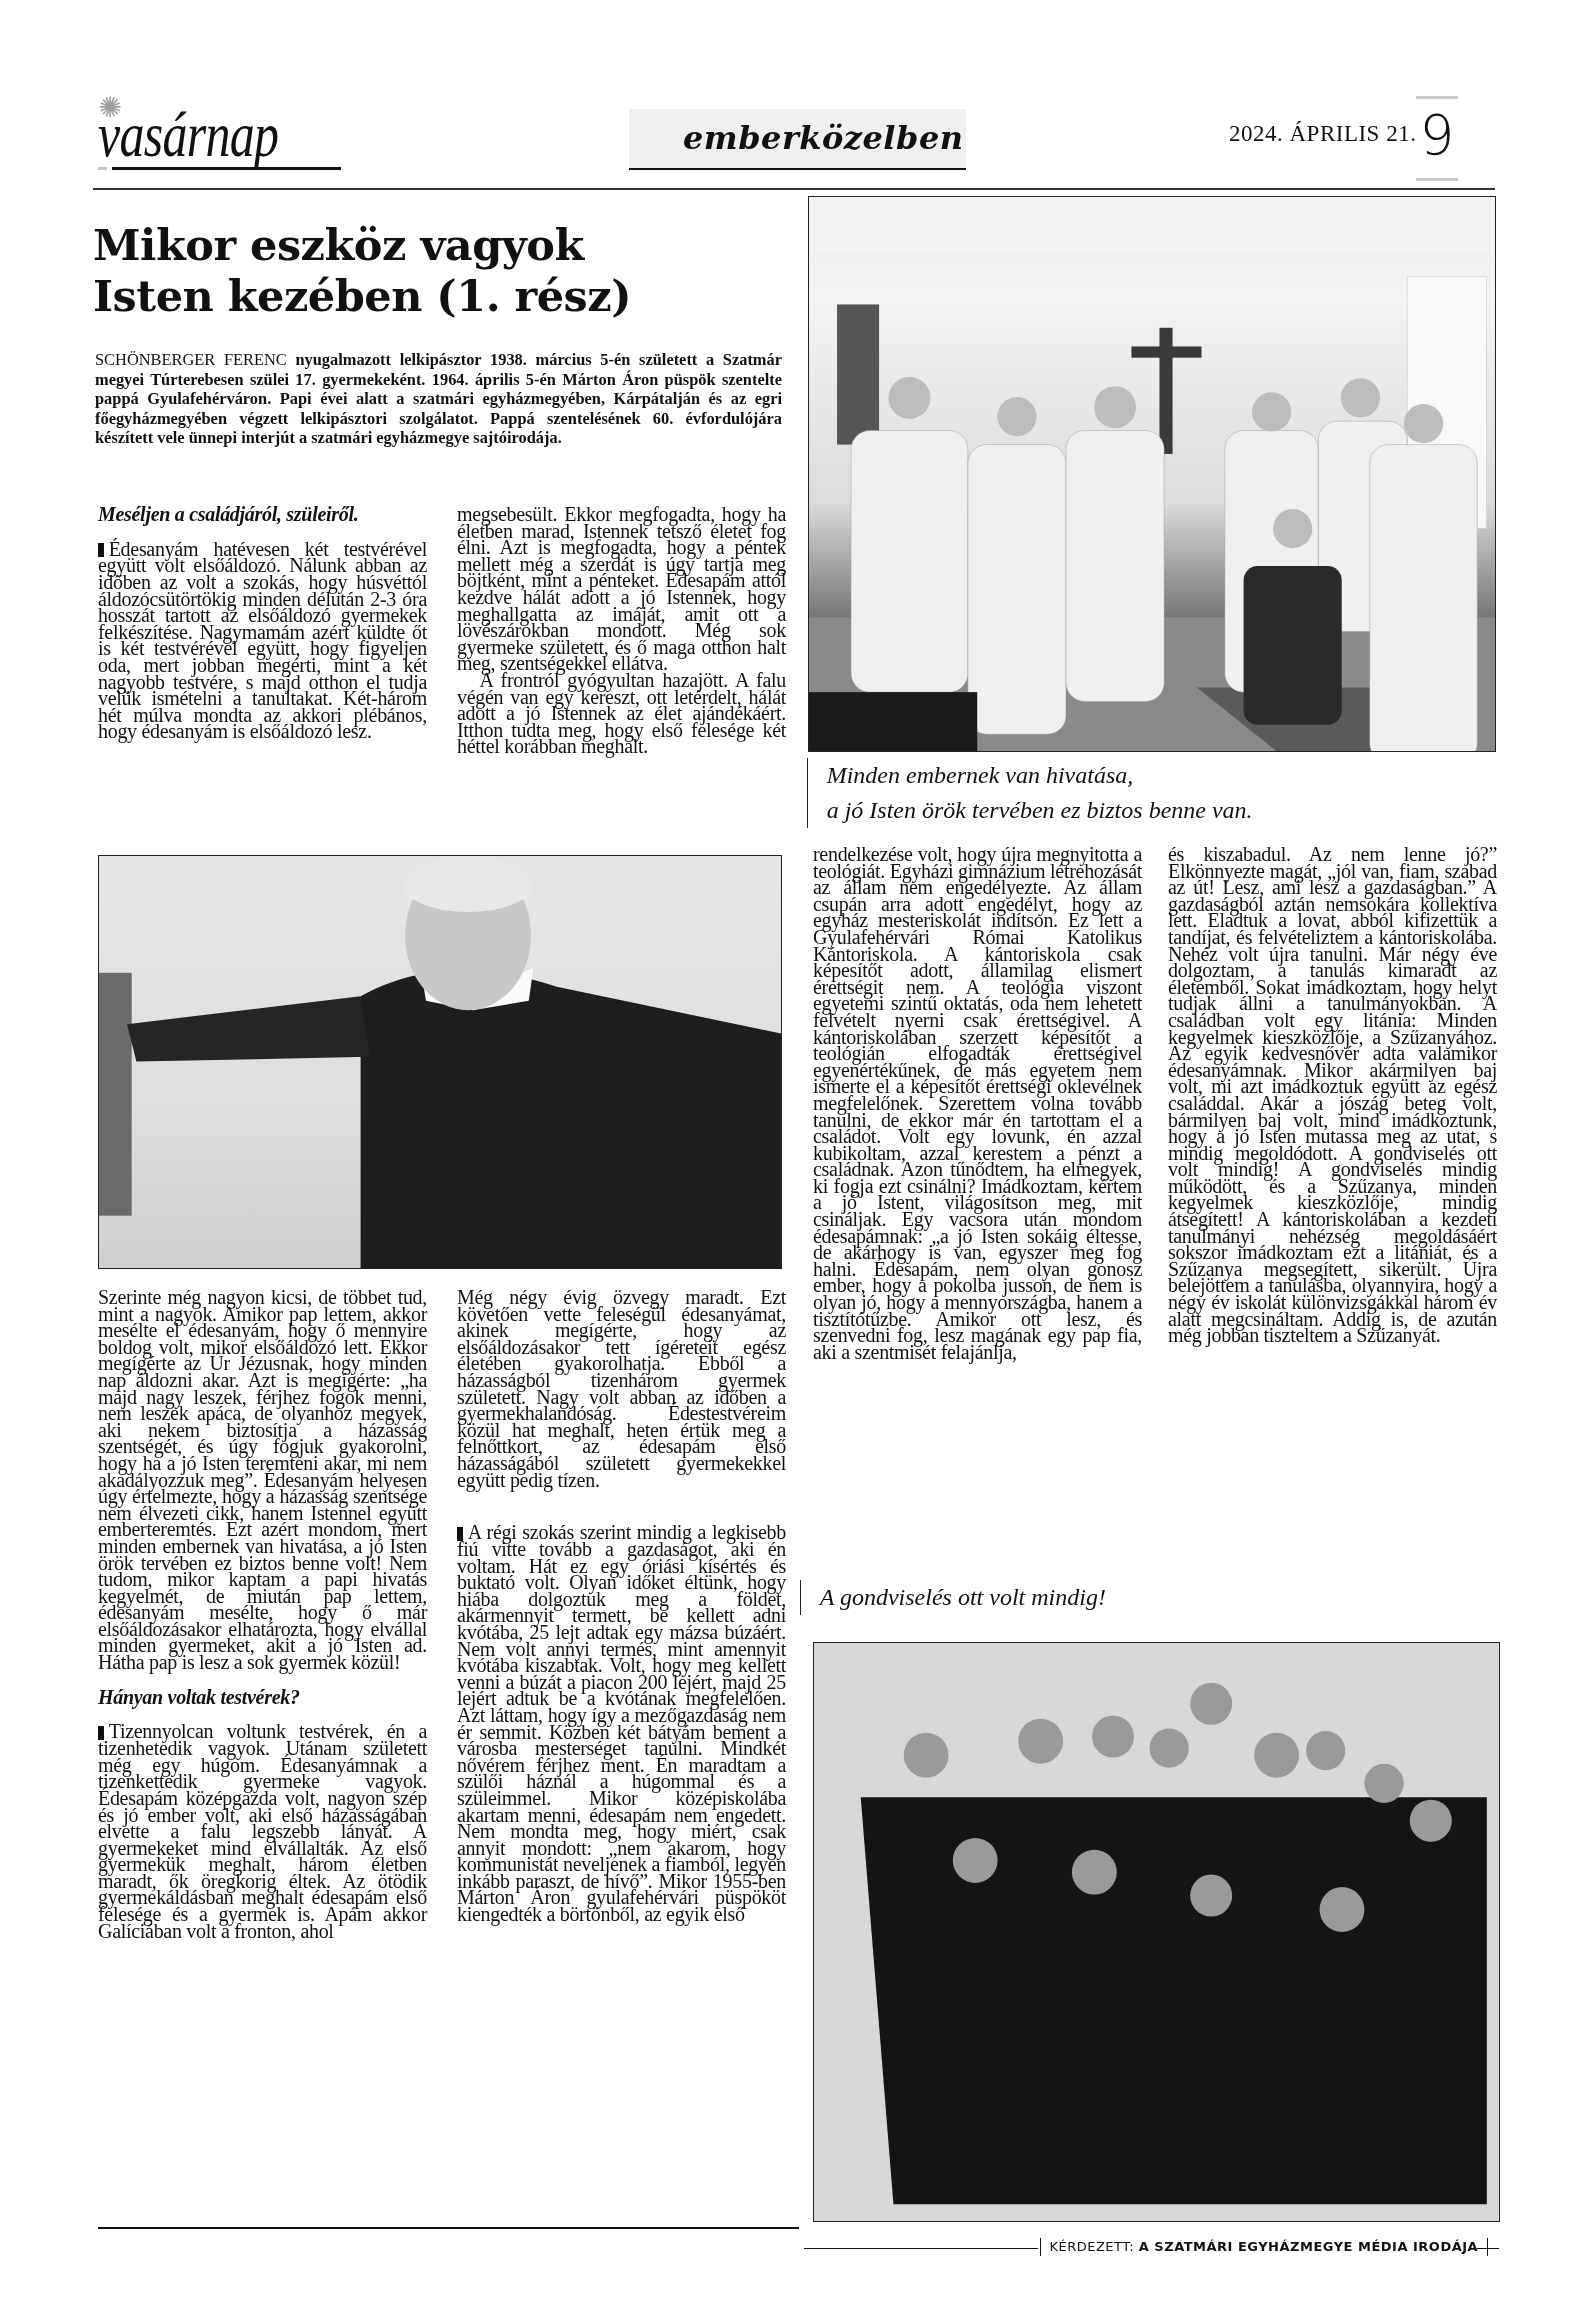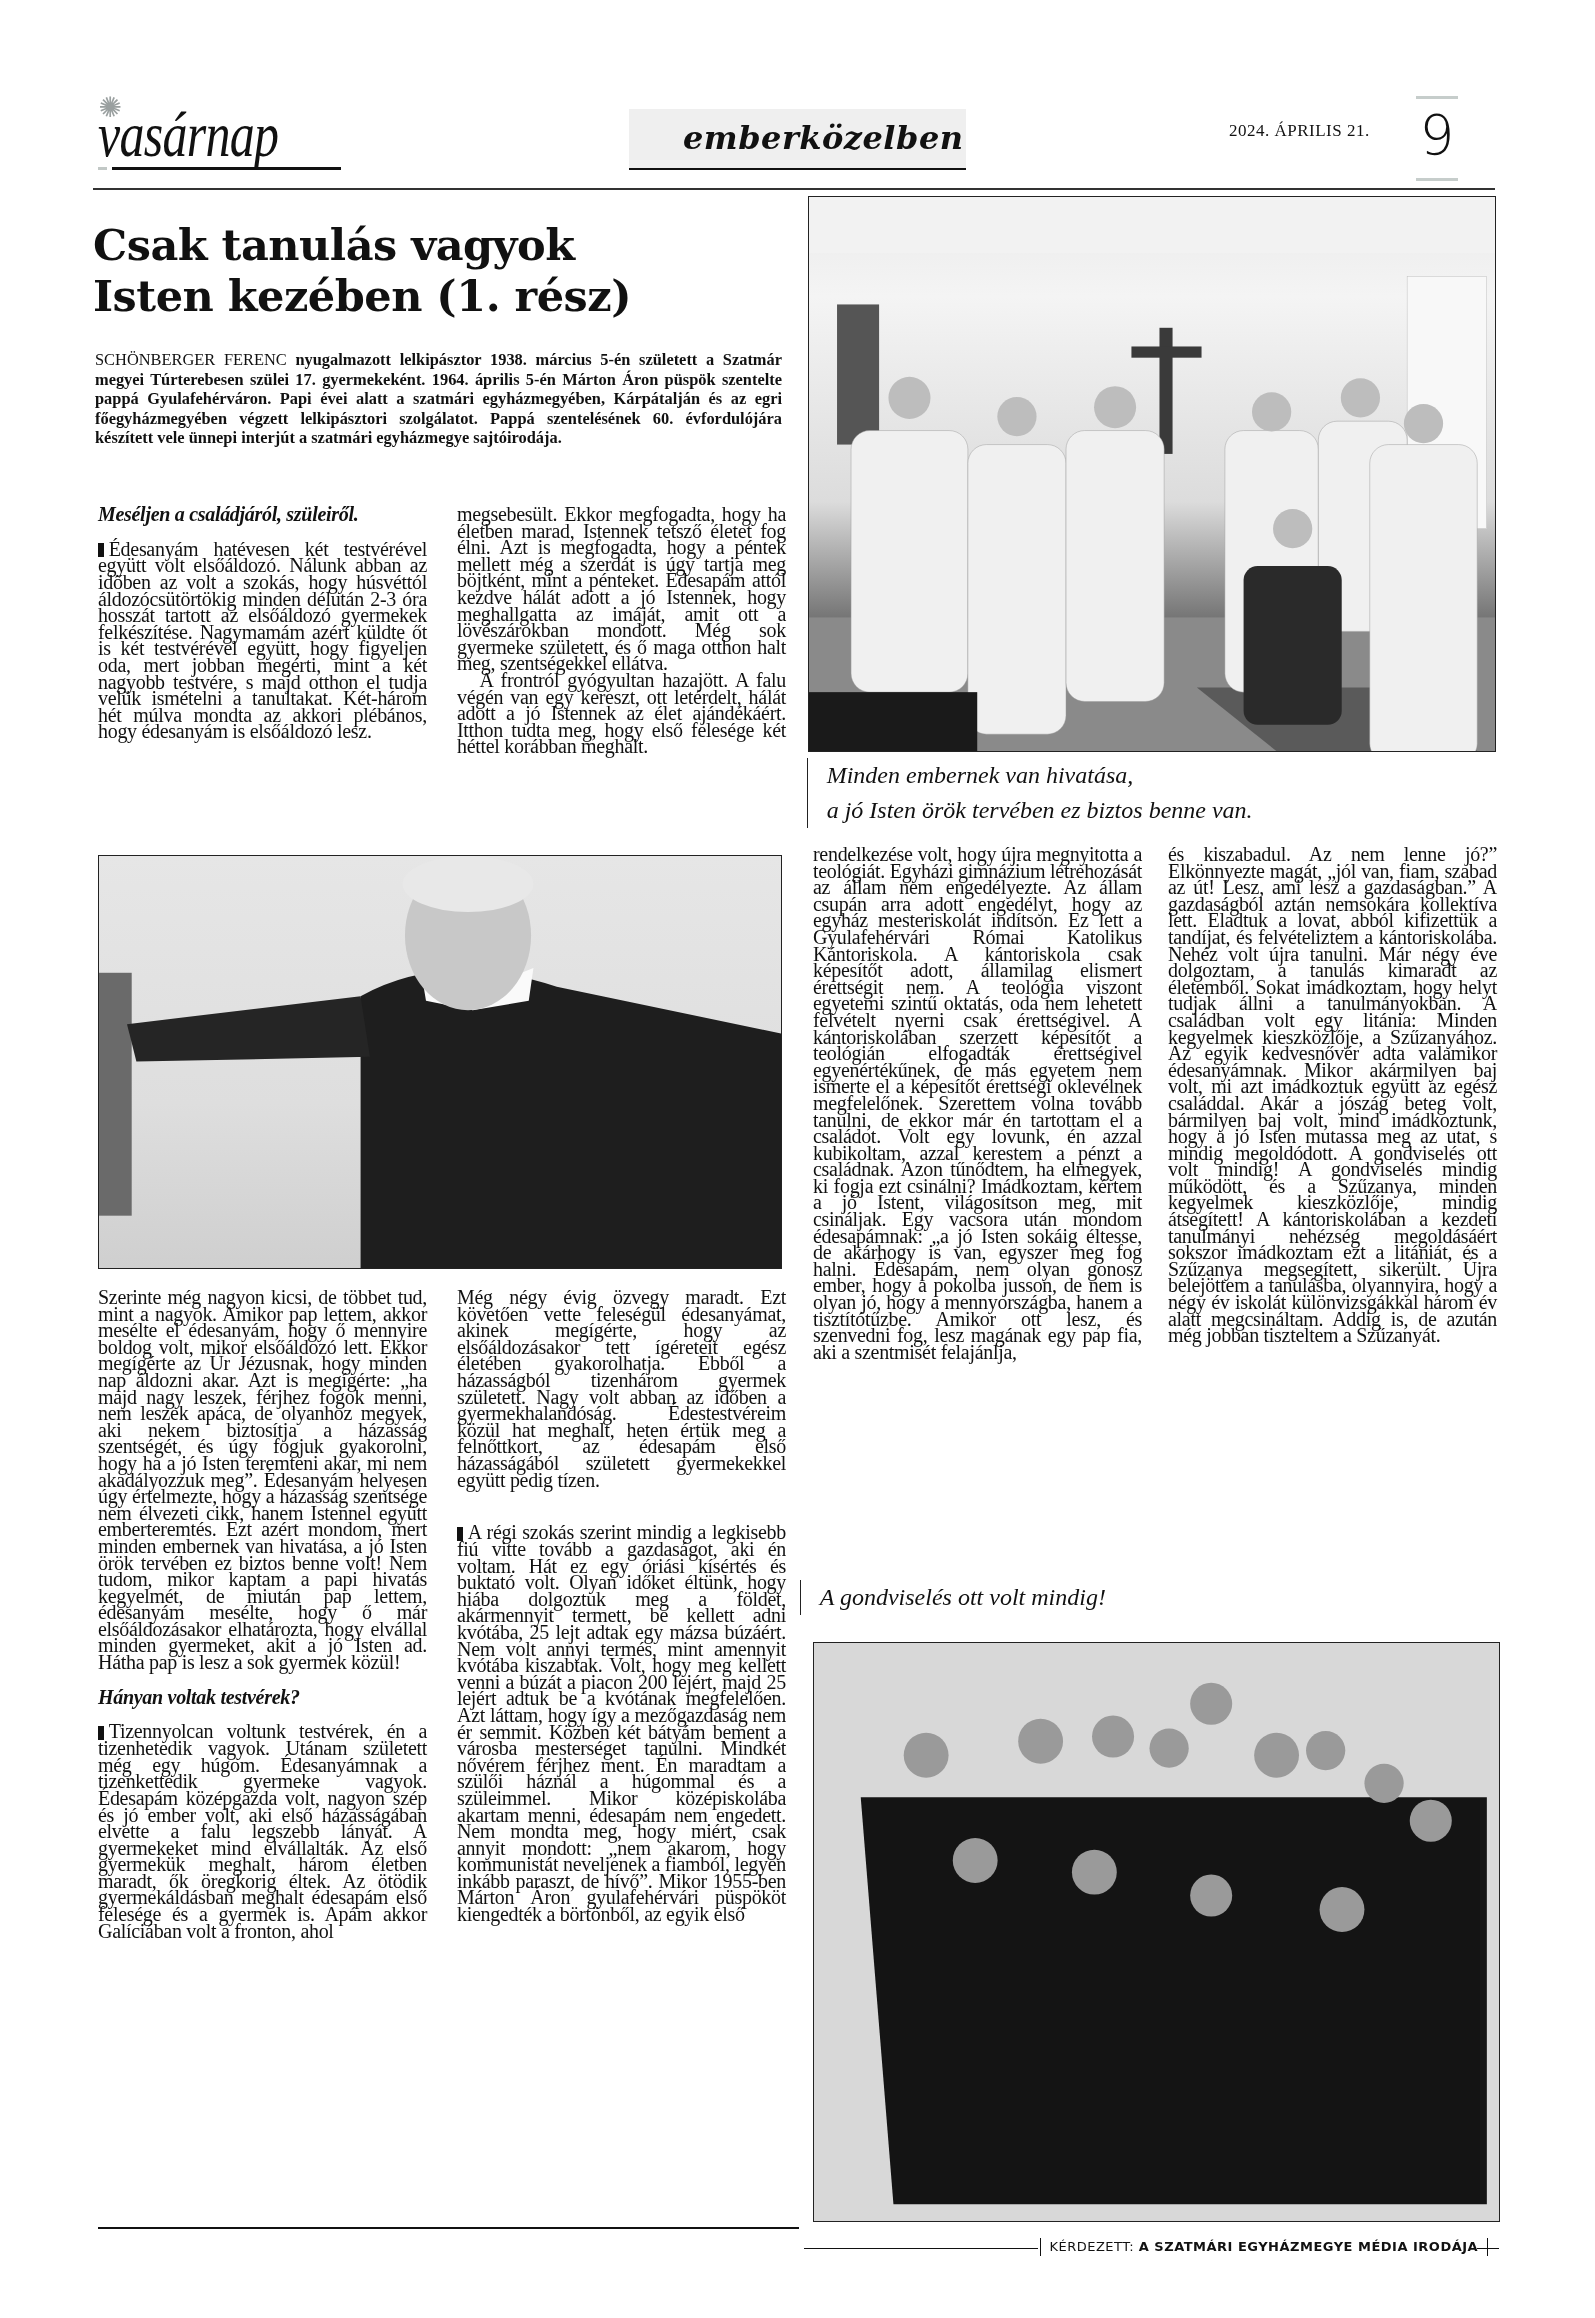--- a/index.html
+++ b/index.html
@@ -7,21 +7,21 @@
   .abs { position:absolute; }
 
   
   .logo { left:93px; top:96px; width:252px; height:79px; }
   .logo-text { position:absolute; left:4.7px; top:7px; font-family:"Liberation Serif", serif; font-style:italic; font-size:64px; letter-spacing:-0.9px; line-height:1; color:#111; transform:scaleX(0.78); transform-origin:left; }
   .logo-sun { position:absolute; left:5.6px; top:-4.7px; font-size:28px; color:#9aa0a0; }
   .logo-bar-grey { position:absolute; left:4.7px; top:71px; width:9.3px; height:2.8px; background:#c2c8c6; }
   .logo-bar { position:absolute; left:18.7px; top:71px; width:229px; height:2.8px; background:#111; }
   .section-box { left:629px; top:109px; width:337px; height:59px; background:#efefef; border-bottom:2.8px solid #111; }
   .section-label { position:absolute; left:42px; top:10.3px; font-family:"DejaVu Serif", serif; font-style:italic; font-weight:bold; font-size:32px; letter-spacing:0.5px;margin-left:12px; }
-  .date { left:1229px; top:121px; font-family:"Liberation Serif", serif; font-size:17px; letter-spacing:0.5px; }
+  .date { left:1229px; top:121px; font-family:"Liberation Serif", serif; font-size:23px; letter-spacing:0.5px; }
   .pagenum-wrap { left:1416px; top:96px; width:42px; height:79px; border-top:3.3px solid #c6cdcb; border-bottom:3.3px solid #c6cdcb; }
   .pagenum { position:absolute; left:0; top:3.7px; width:100%; text-align:center; font-family:"DejaVu Sans", sans-serif; font-weight:200; font-size:55px; }
   .header-rule { left:93px; top:188px; width:1402px; height:1.9px; background:#333; }
 
   
   .title { left:93px; top:220px; width:678px; font-family:"DejaVu Serif", serif; font-weight:bold; font-size:43px; line-height:51px; letter-spacing:-0.5px; }
   .lead { left:95px; top:350px; width:687px; font-family:"Liberation Serif", serif; font-weight:bold; font-size:16.4px; line-height:19.6px; text-align:justify; }
   .lead b { font-weight:normal; }
 
   
@@ -73,21 +73,21 @@
 
 <div class="abs date">2024. ÁPRILIS 21.</div>
 
 <div class="abs pagenum-wrap">
   <span class="pagenum">9</span>
 </div>
 
 <div class="abs header-rule"></div>
 
 <div class="abs title">
-  <div>Csak tanulás vagyok</div>
+  <div>Mikor eszköz vagyok</div>
   <div>Isten kezében (1. rész)</div>
 </div>
 
 <div class="abs lead"><b>SCHÖNBERGER FERENC</b><span> nyugalmazott lelkipásztor 1938. március 5-én született a Szatmár megyei Túrterebesen szülei 17. gyermekeként. 1964. április 5-én Márton Áron püspök szentelte pappá Gyulafehérváron. Papi évei alatt a szatmári egyházmegyében, Kárpátalján és az egri főegyházmegyében végzett lelkipásztori szolgálatot. Pappá szentelésének 60. évfordulójára készített vele ünnepi interjút a szatmári egyházmegye sajtóirodája.</span></div>
 
 <div class="abs photo photo1">
   <svg width="100%" height="100%" viewBox="0 0 1468 1186" preserveAspectRatio="none">
     <rect x="0" y="0" width="1468" height="120" fill="#f2f2f2"></rect>
     <rect x="1280" y="170" width="170" height="540" fill="#f8f8f8" stroke="#bbb"></rect>
     <rect x="60" y="230" width="90" height="300" fill="#555"></rect>

